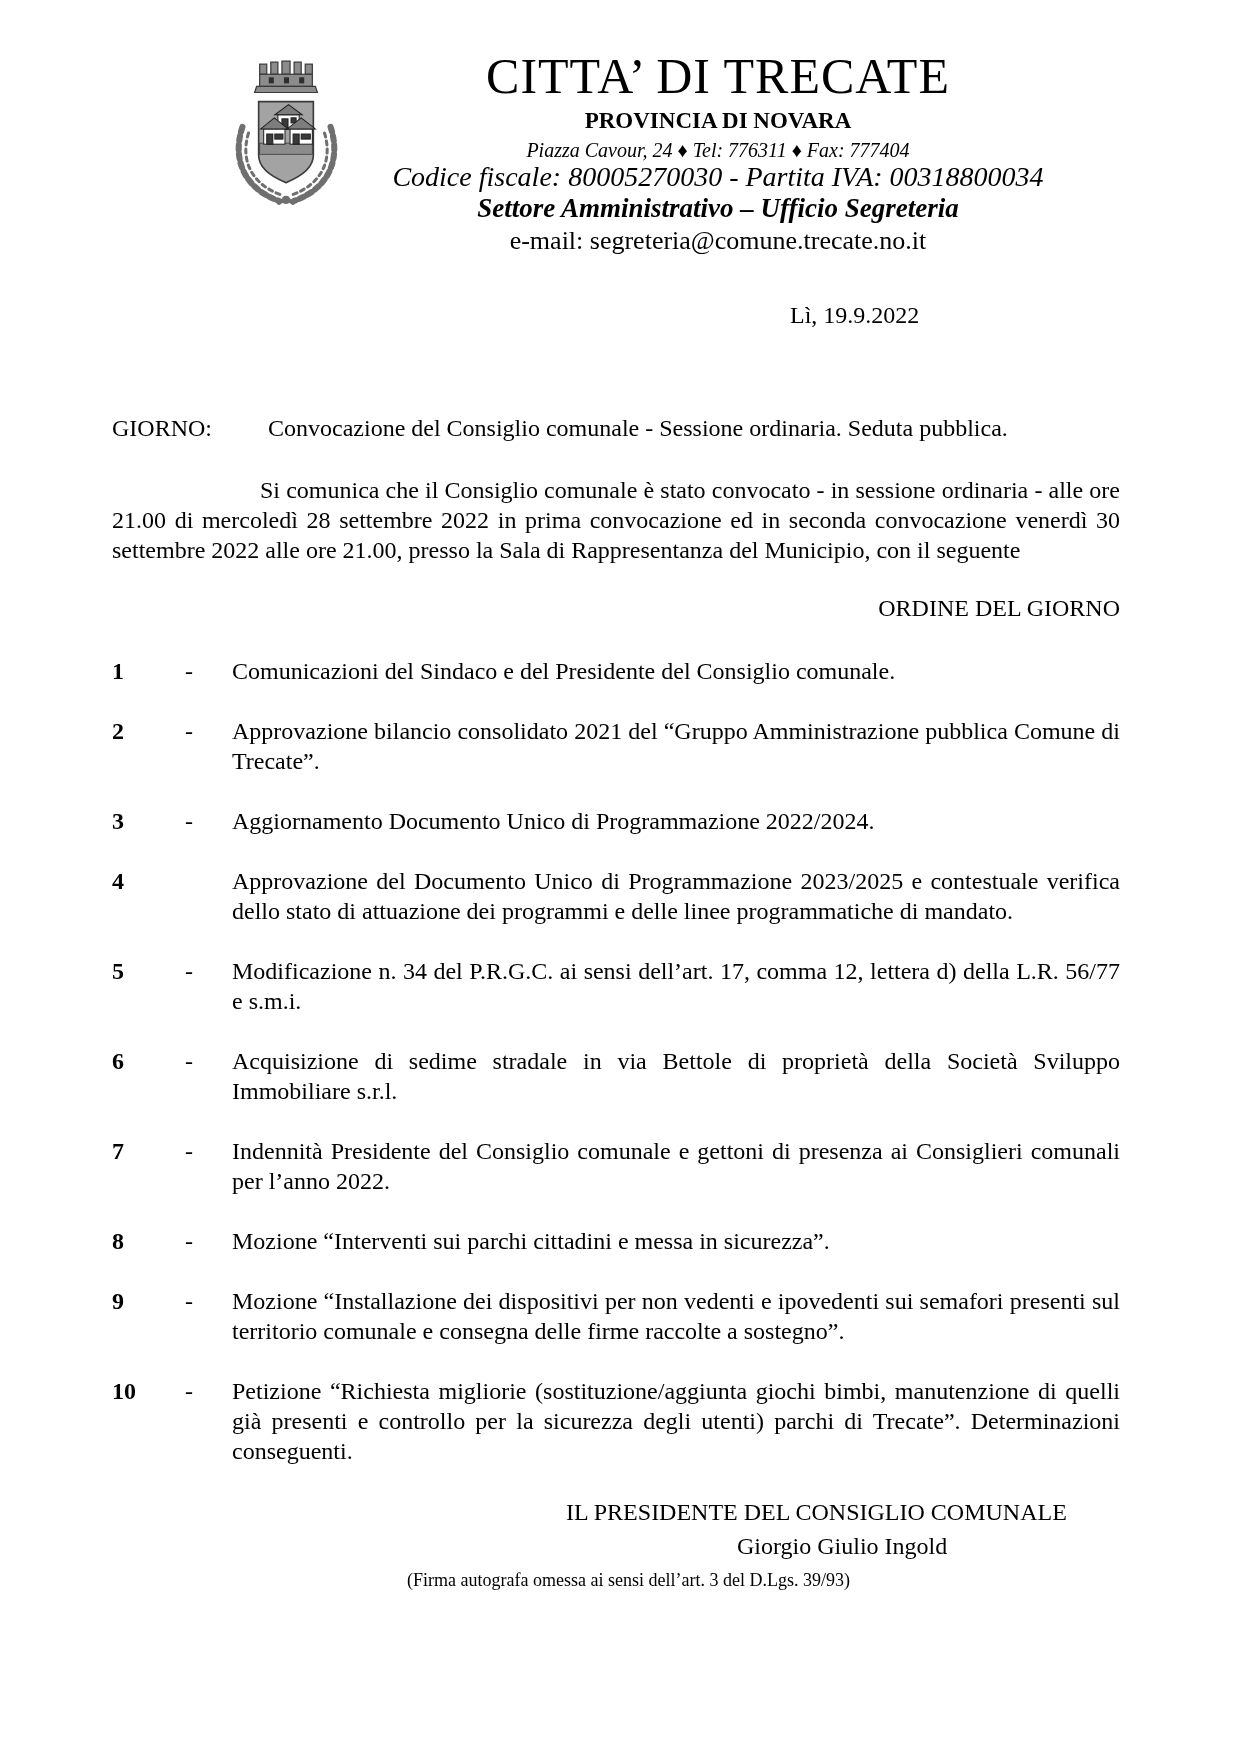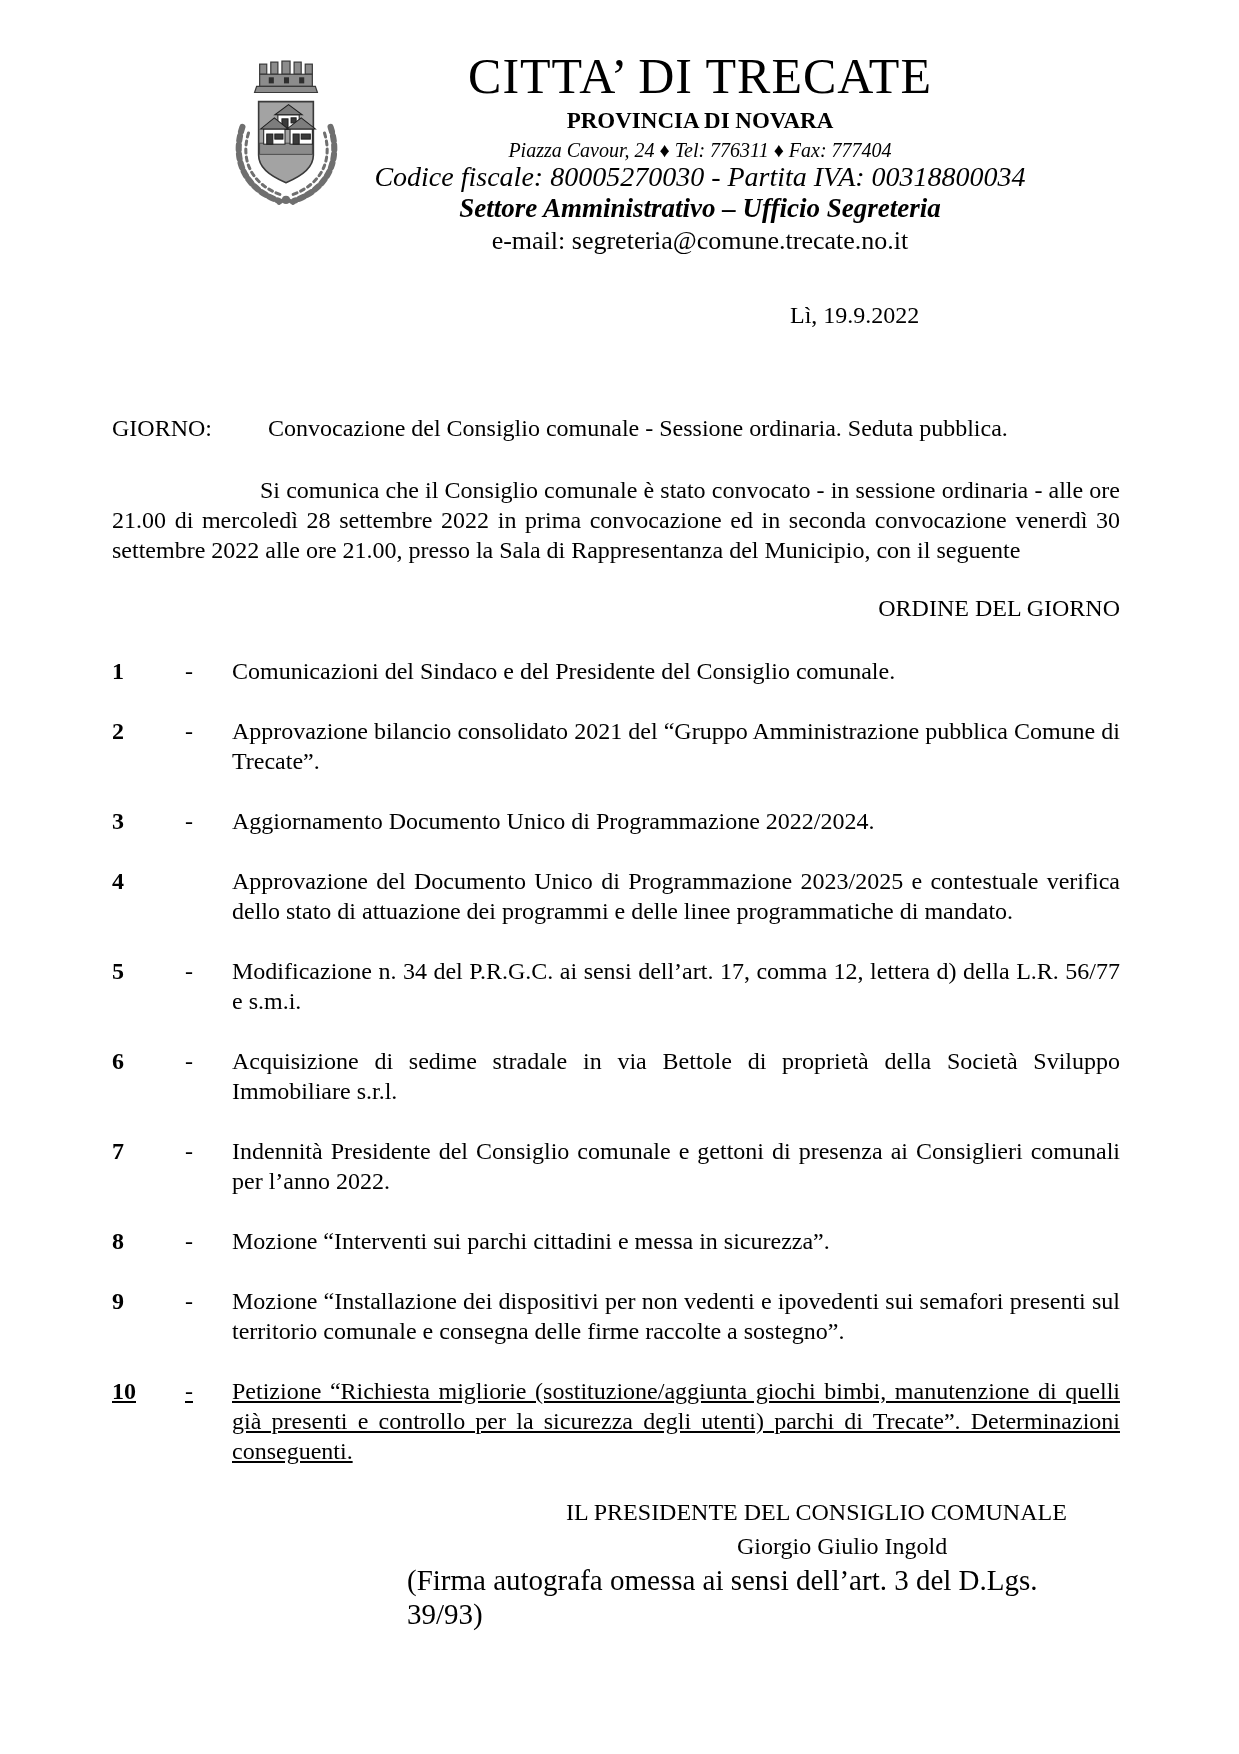--- a/index.html
+++ b/index.html
@@ -5,48 +5,48 @@
   html,body{margin:0;padding:0;background:#ffffff;}
   .page{
     position:relative;
     width:1239px;height:1754px;
     background:#ffffff;
     color:#000;
     font-family:"Liberation Serif","DejaVu Serif",serif;
     overflow:hidden;
   }
   
-  .header{position:relative;margin-top:48px;height:212px;}
+  .header{position:relative;margin-top:48px;height:212px;padding-left:18px;}
   .emblem{position:absolute;left:228px;top:6px;width:117px;height:154px;}
   .htext{margin-left:280px;width:840px;text-align:center;}
   .title{font-size:50px;line-height:56px;letter-spacing:1px;}
   .provincia{font-size:23px;line-height:33px;font-weight:bold;}
   .addr{font-style:italic;font-size:20px;line-height:26px;}
   .fisc{font-style:italic;font-size:28px;line-height:27px;}
   .settore{font-style:italic;font-weight:bold;font-size:27px;line-height:36px;}
   .email{font-size:26px;line-height:30px;}
   
   .content{margin:0 119px 0 112px;font-size:24px;line-height:30px;}
   .dateline{margin-top:40px;margin-left:678px;}
   .subject{display:flex;margin-top:83px;}
   .subject-label{flex:0 0 156px;}
   .subject-text{flex:1;}
   .intro{margin-top:32px;text-align:justify;text-indent:148px;}
   .agenda-heading{margin-top:28px;text-align:right;}
   .agenda{margin-top:33px;}
   .agenda-item{display:flex;margin-bottom:30px;}
-  .agenda-item:last-child{margin-bottom:0;text-decoration:underline;}
+  .agenda-item:last-child{margin-bottom:0;}
   .num{flex:0 0 65px;font-weight:bold;}
   .dash{flex:0 0 55px;padding-left:8px;box-sizing:border-box;}
   .itext{flex:1;text-align:justify;}
   
   .signature{margin-top:30px;}
   .sig-role{margin-left:454px;line-height:33px;}
   .sig-name{margin-left:625px;line-height:34px;}
-  .sig-note{margin-left:295px;font-size:29px;line-height:34px;}
+  .sig-note{margin-left:295px;font-size:18px;line-height:34px;}
 </style>
 </head>
 <body>
 
 <div class="page">
 
   <div class="header">
 
     <svg class="emblem" viewBox="0 0 115 152" aria-hidden="true">
 

